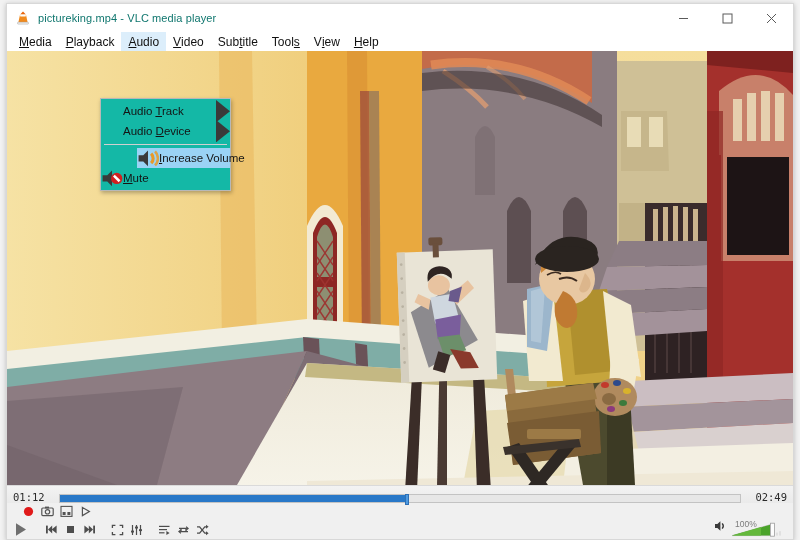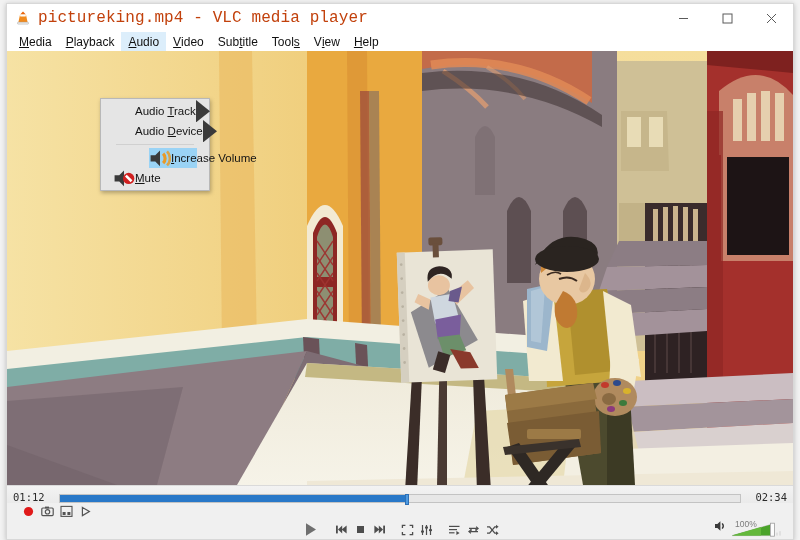--- a/index.html
+++ b/index.html
@@ -35,25 +35,24 @@
     background: #ffffff;
     display: flex;
     align-items: center;
   }
   #app-icon {
     width: 16px; height: 16px;
     margin-left: 8px; margin-right: 7px;
     position: relative; flex: none;
   }
   #title-text {
-    font-size: 16px;
-    color: #c2410c;
+    font-size: 11px;
+    color: #0f766e;
     letter-spacing: .1px;
     white-space: nowrap;
-    font-family: Liberation Mono, monospace;
   }
   #win-controls {
     position: absolute; right: 0; top: 0;
     height: 28px; display: flex;
   }
   .win-btn {
     width: 44px; height: 28px;
     display: flex; align-items: center; justify-content: center;
     cursor: default;
   }
@@ -86,26 +85,26 @@
     height: 434px;
     overflow: hidden;
     background: #c9b089;
   }
   #video svg { display: block; width: 100%; height: 100%; }
 
   
   #dropdown {
     position: absolute;
     left: 93px; top: 47px;
-    width: 110px;
-    background: #e5e5e5;
+    width: 131px;
+    background: #14b8a6;
     border: 1px solid #b8b8b8;
     box-shadow: 1px 2px 4px rgba(0,0,0,0.28);
     z-index: 60;
-    padding: 2px 12px;
+    padding: 2px 0;
   }
   .dd-row {
     height: 20px;
     display: flex;
     align-items: center;
     font-size: 11.5px;
     color: #141414;
     padding-left: 0;
     cursor: default;
     position: relative;
@@ -174,21 +173,20 @@
   #ctrlrow1 {
     height: 17px;
     display: flex; align-items: center;
     padding-left: 13px;
   }
   #ctrlrow2 {
     height: 19px;
     display: flex; align-items: center;
     padding-left: 2px;
     position: relative;
-    justify-content: center;
   }
   .cbtn {
     height: 15px; min-width: 17px;
     margin-right: 2px;
     display: flex; align-items: center; justify-content: center;
     cursor: default;
     border: 1px solid transparent;
   }
   .cbtn.big { height: 19px; min-width: 23px; }
   .cgap { width: 9px; }
@@ -527,21 +525,21 @@
     </div>
 
     <div id="bottombar">
 
       <div id="seekrow">
         <span class="time">01:12</span>
         <div id="seekwrap">
           <div id="seekfill" style="width: 51%; background: rgb(40, 120, 200);"></div>
           <div id="seekhandle" style="left: calc(51% - 2px);"></div>
         </div>
-        <span class="time right">02:34</span>
+        <span class="time right">02:49</span>
       </div>
 
       <div id="ctrlrow1">
         <div class="cbtn">
           <svg width="13" height="13" viewBox="0 0 13 13">
               <circle cx="6.5" cy="6.5" r="4.6" fill="#e01a1a"></circle>
             </svg>
         </div>
         <div class="cbtn">
           <svg width="13" height="13" viewBox="0 0 13 13">

